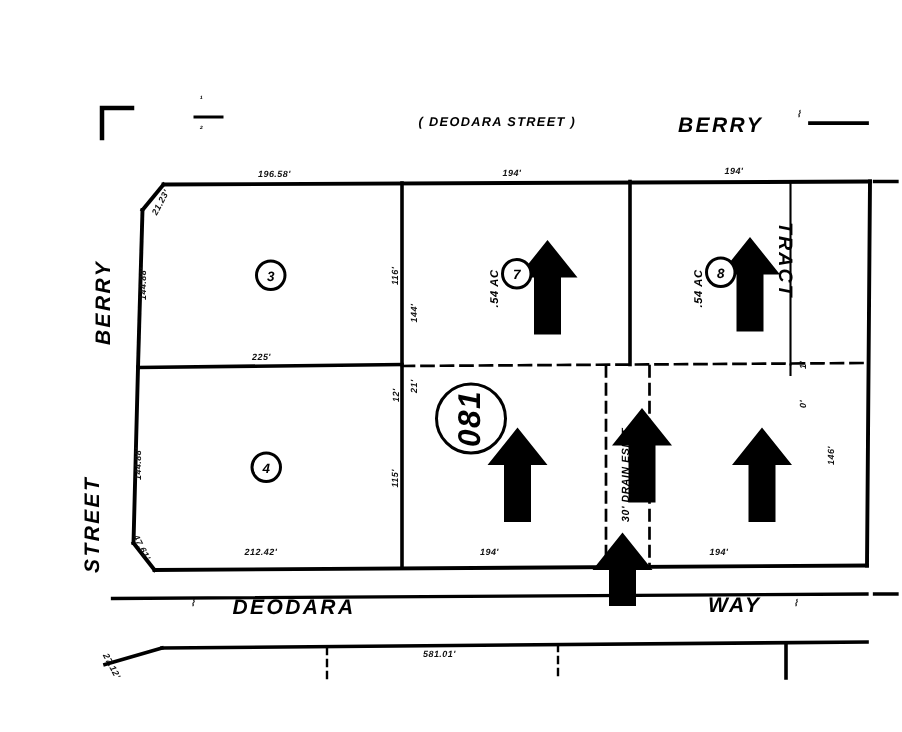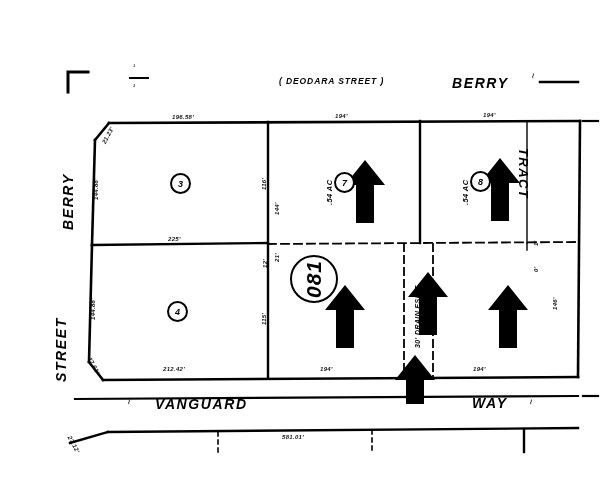--- a/index.html
+++ b/index.html
@@ -106,21 +106,21 @@
 
       <polygon points="508,285 528,310 517,310 517,348 499,348 499,310 488,310"></polygon>
 
       <polygon points="415,355 435,380 424,380 424,404 406,404 406,380 395,380"></polygon>
     </g>
   </svg>
 
   <div class="t street-sub" style="left:258px;top:76px;margin-left:21px;">( DEODARA STREET )</div>
   <div class="t street-name" style="left:452px;top:75px;">BERRY</div>
 
-  <div class="t street-name" style="left:155px;top:396px;">VANGUARD</div>
+  <div class="t street-name" style="left:155px;top:396px;">DEODARA</div>
   <div class="t street-name" style="left:472px;top:395px;">WAY</div>
 
   <div class="t street-name r90" style="left:60px;top:230px;">BERRY</div>
   <div class="t street-name r90" style="left:53px;top:382px;">STREET</div>
 
   <div class="t tracttxt r90cw" style="left:531px;top:148px;">TRACT</div>
 
   <div class="t dim" style="left:133px;top:64px;">¹</div>
   <div class="t dim" style="left:133px;top:84px;">²</div>
   <div class="t dim" style="left:531px;top:72px;">⌇</div>

